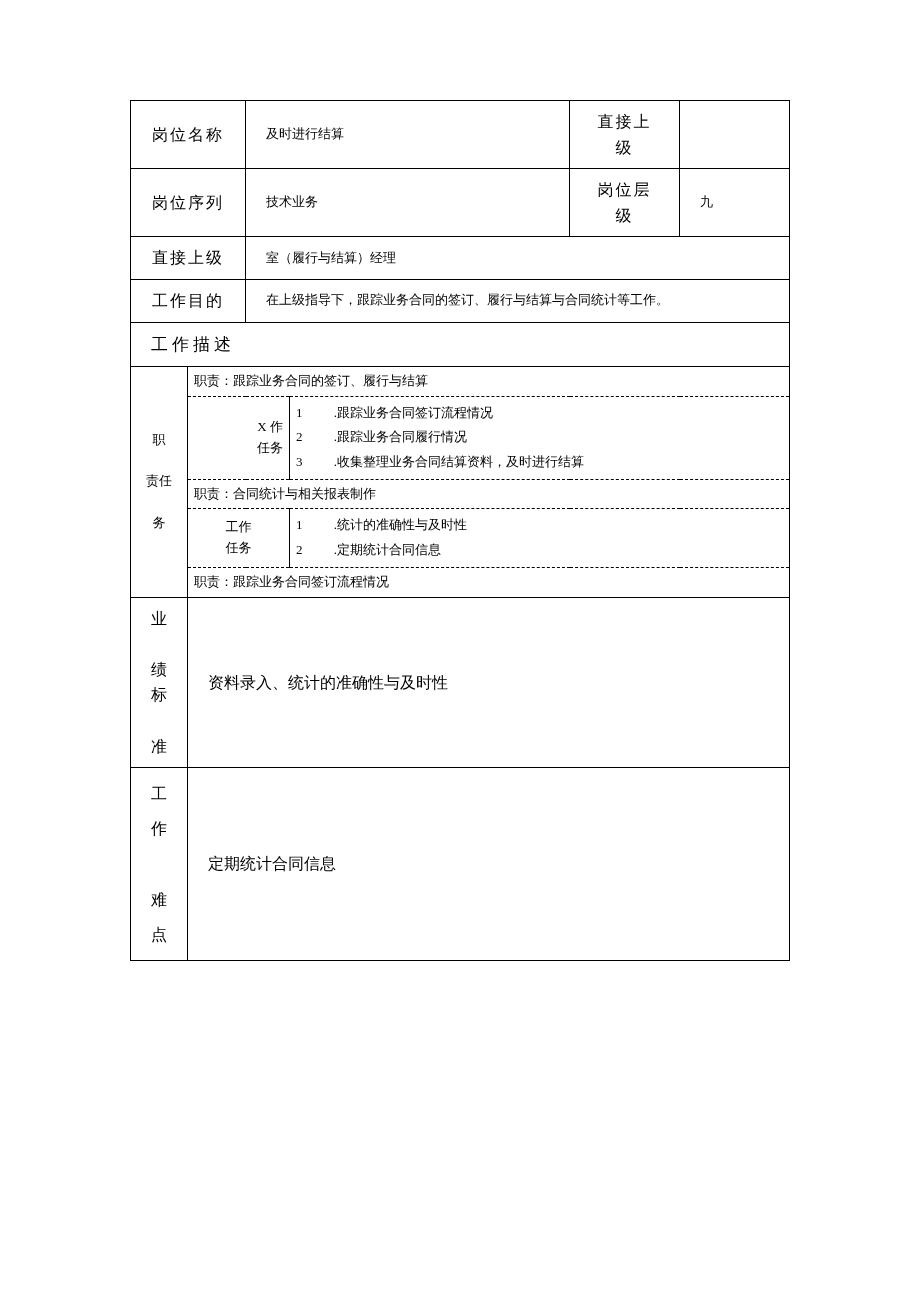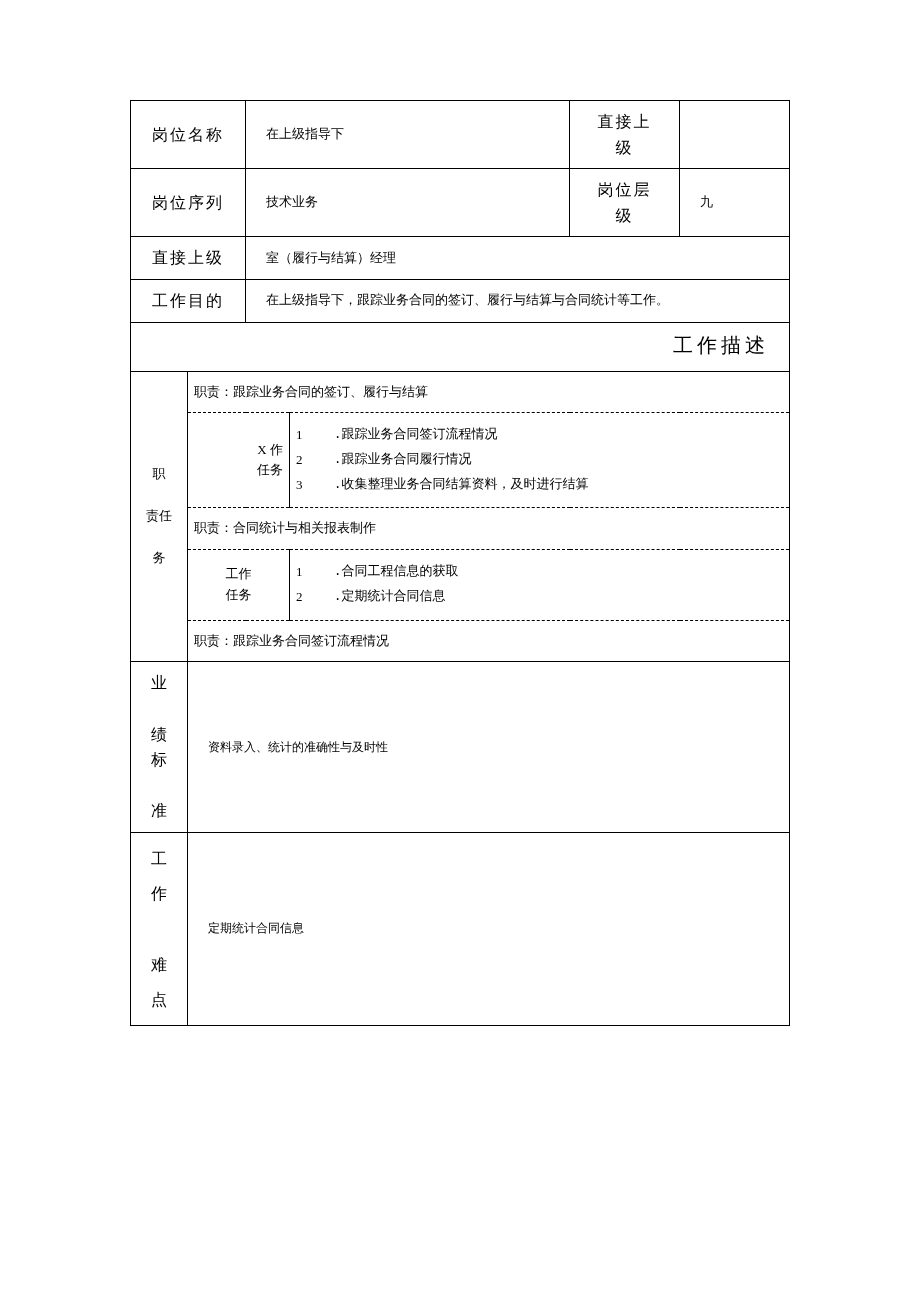--- a/index.html
+++ b/index.html
@@ -29,36 +29,35 @@
       text-align: center;
       font-size: 16px;
       letter-spacing: 2px;
       padding: 18px 4px;
     }
     .value-cell {
       font-size: 13px;
       padding-left: 4px;
     }
     .section-header {
-      text-align: right;
-      font-size: 20px;
+      text-align: left;
+      font-size: 17px;
       letter-spacing: 4px;
       padding: 14px 0;
-      font-family: Liberation Mono, monospace;
     }
     .vertical-label {
       text-align: center;
       font-size: 16px;
       padding: 20px 4px;
       line-height: 2.4;
       width: 36px;
     }
     .duty-row td {
       font-size: 13px;
-      padding: 10px 6px;
+      padding: 4px 6px;
     }
     .task-label {
       text-align: center;
       font-size: 13px;
       line-height: 1.4;
       padding: 24px 2px;
       width: 44px;
     }
     .task-list {
       font-size: 13px;
@@ -68,24 +67,23 @@
     .num-col {
       display: inline-block;
       vertical-align: top;
       margin-right: 28px;
       line-height: 1.9;
     }
     .txt-col {
       display: inline-block;
       vertical-align: top;
       line-height: 1.9;
-      font-family: Liberation Mono, monospace;
     }
     .big-cell {
-      font-size: 12px;
+      font-size: 16px;
       padding: 70px 6px;
     }
     .dotted-bottom {
       border-bottom: 1px dashed #000 !important;
     }
     .dotted-top {
       border-top: 1px dashed #000 !important;
     }
   </style>
 </head>
@@ -97,21 +95,21 @@
     <col style="width:58px">
     <col style="width:44px">
     <col style="width:auto">
     <col style="width:110px">
     <col style="width:110px">
   </colgroup>
 
   <tbody>
       <tr>
     <td class="label-cell" colspan="2">岗位名称</td>
-    <td class="value-cell" colspan="2">在上级指导下</td>
+    <td class="value-cell" colspan="2">及时进行结算</td>
     <td class="label-cell">直接上级</td>
     <td class="value-cell"></td>
   </tr>
 
   <tr>
     <td class="label-cell" colspan="2">岗位序列</td>
     <td class="value-cell" colspan="2">技术业务</td>
     <td class="label-cell">岗位层级</td>
     <td class="value-cell">九</td>
   </tr>
@@ -155,21 +153,21 @@
   <tr class="duty-row">
     <td colspan="5" class="dotted-top dotted-bottom">职责：合同统计与相关报表制作</td>
   </tr>
 
   <tr class="duty-row">
     <td class="task-label dotted-top dotted-bottom" colspan="2" style="white-space:pre-line;">工作
 任务</td>
     <td class="task-list dotted-top dotted-bottom" colspan="3">
       <span class="num-col" style="white-space:pre-line;">1
 2</span>
-      <span class="txt-col" style="white-space:pre-line;">.合同工程信息的获取
+      <span class="txt-col" style="white-space:pre-line;">.统计的准确性与及时性
 .定期统计合同信息</span>
     </td>
   </tr>
 
   <tr class="duty-row">
     <td colspan="5" class="dotted-top">职责：跟踪业务合同签订流程情况</td>
   </tr>
 
   <tr>
     <td class="vertical-label" style="white-space:pre-line;">业

